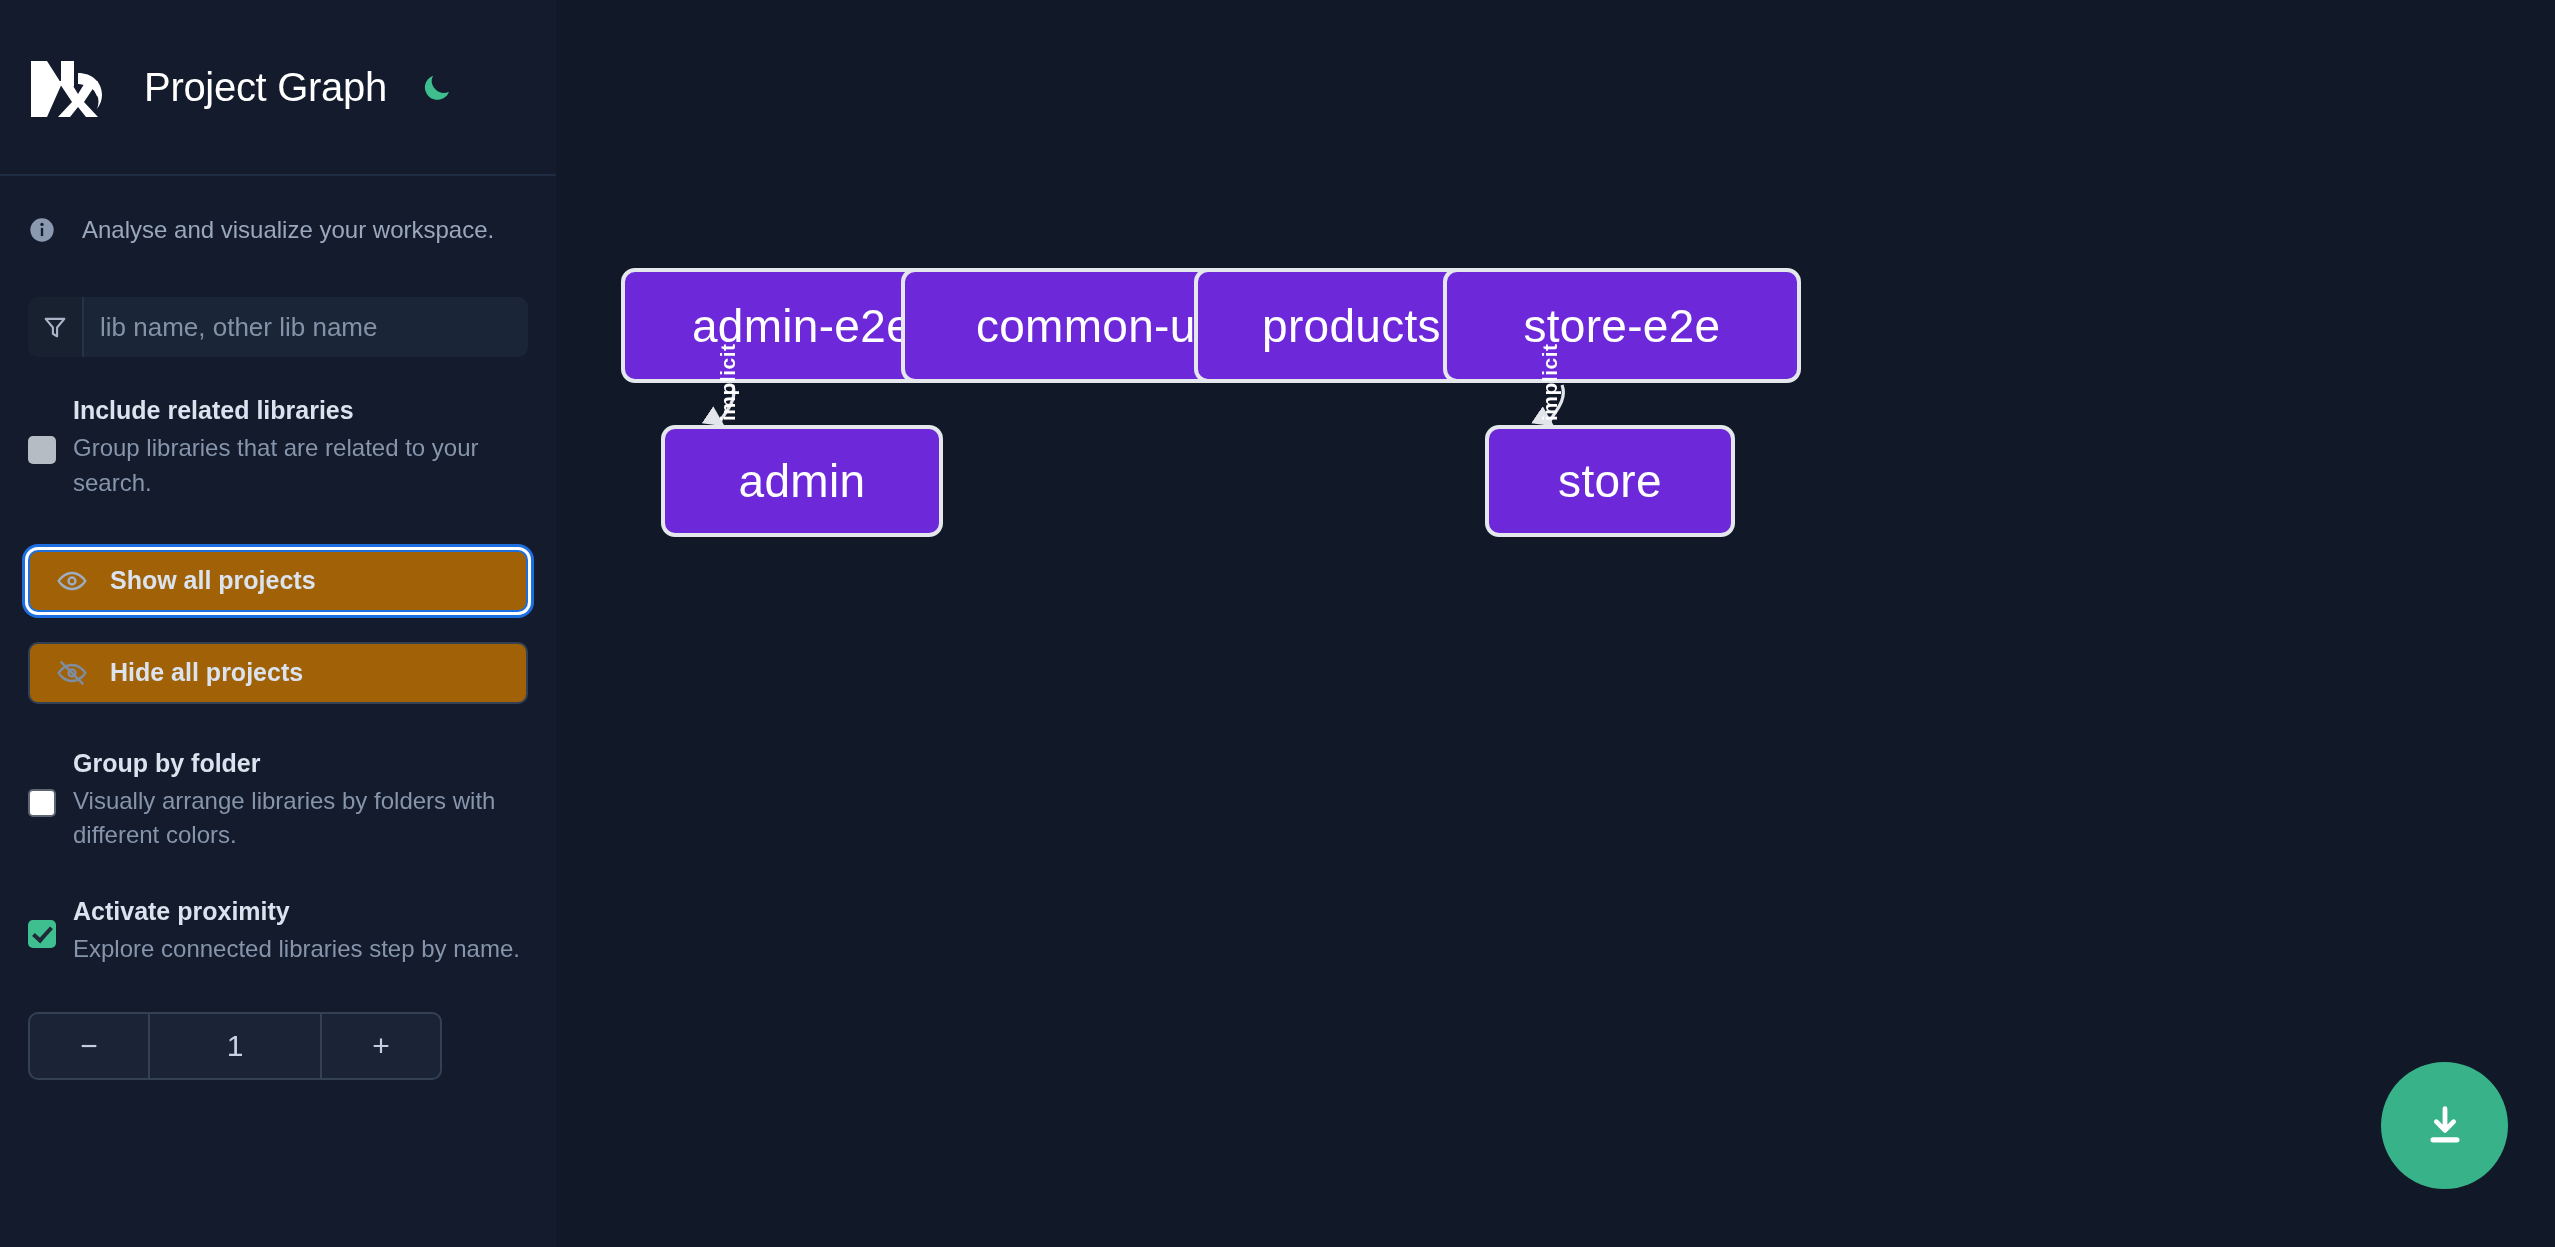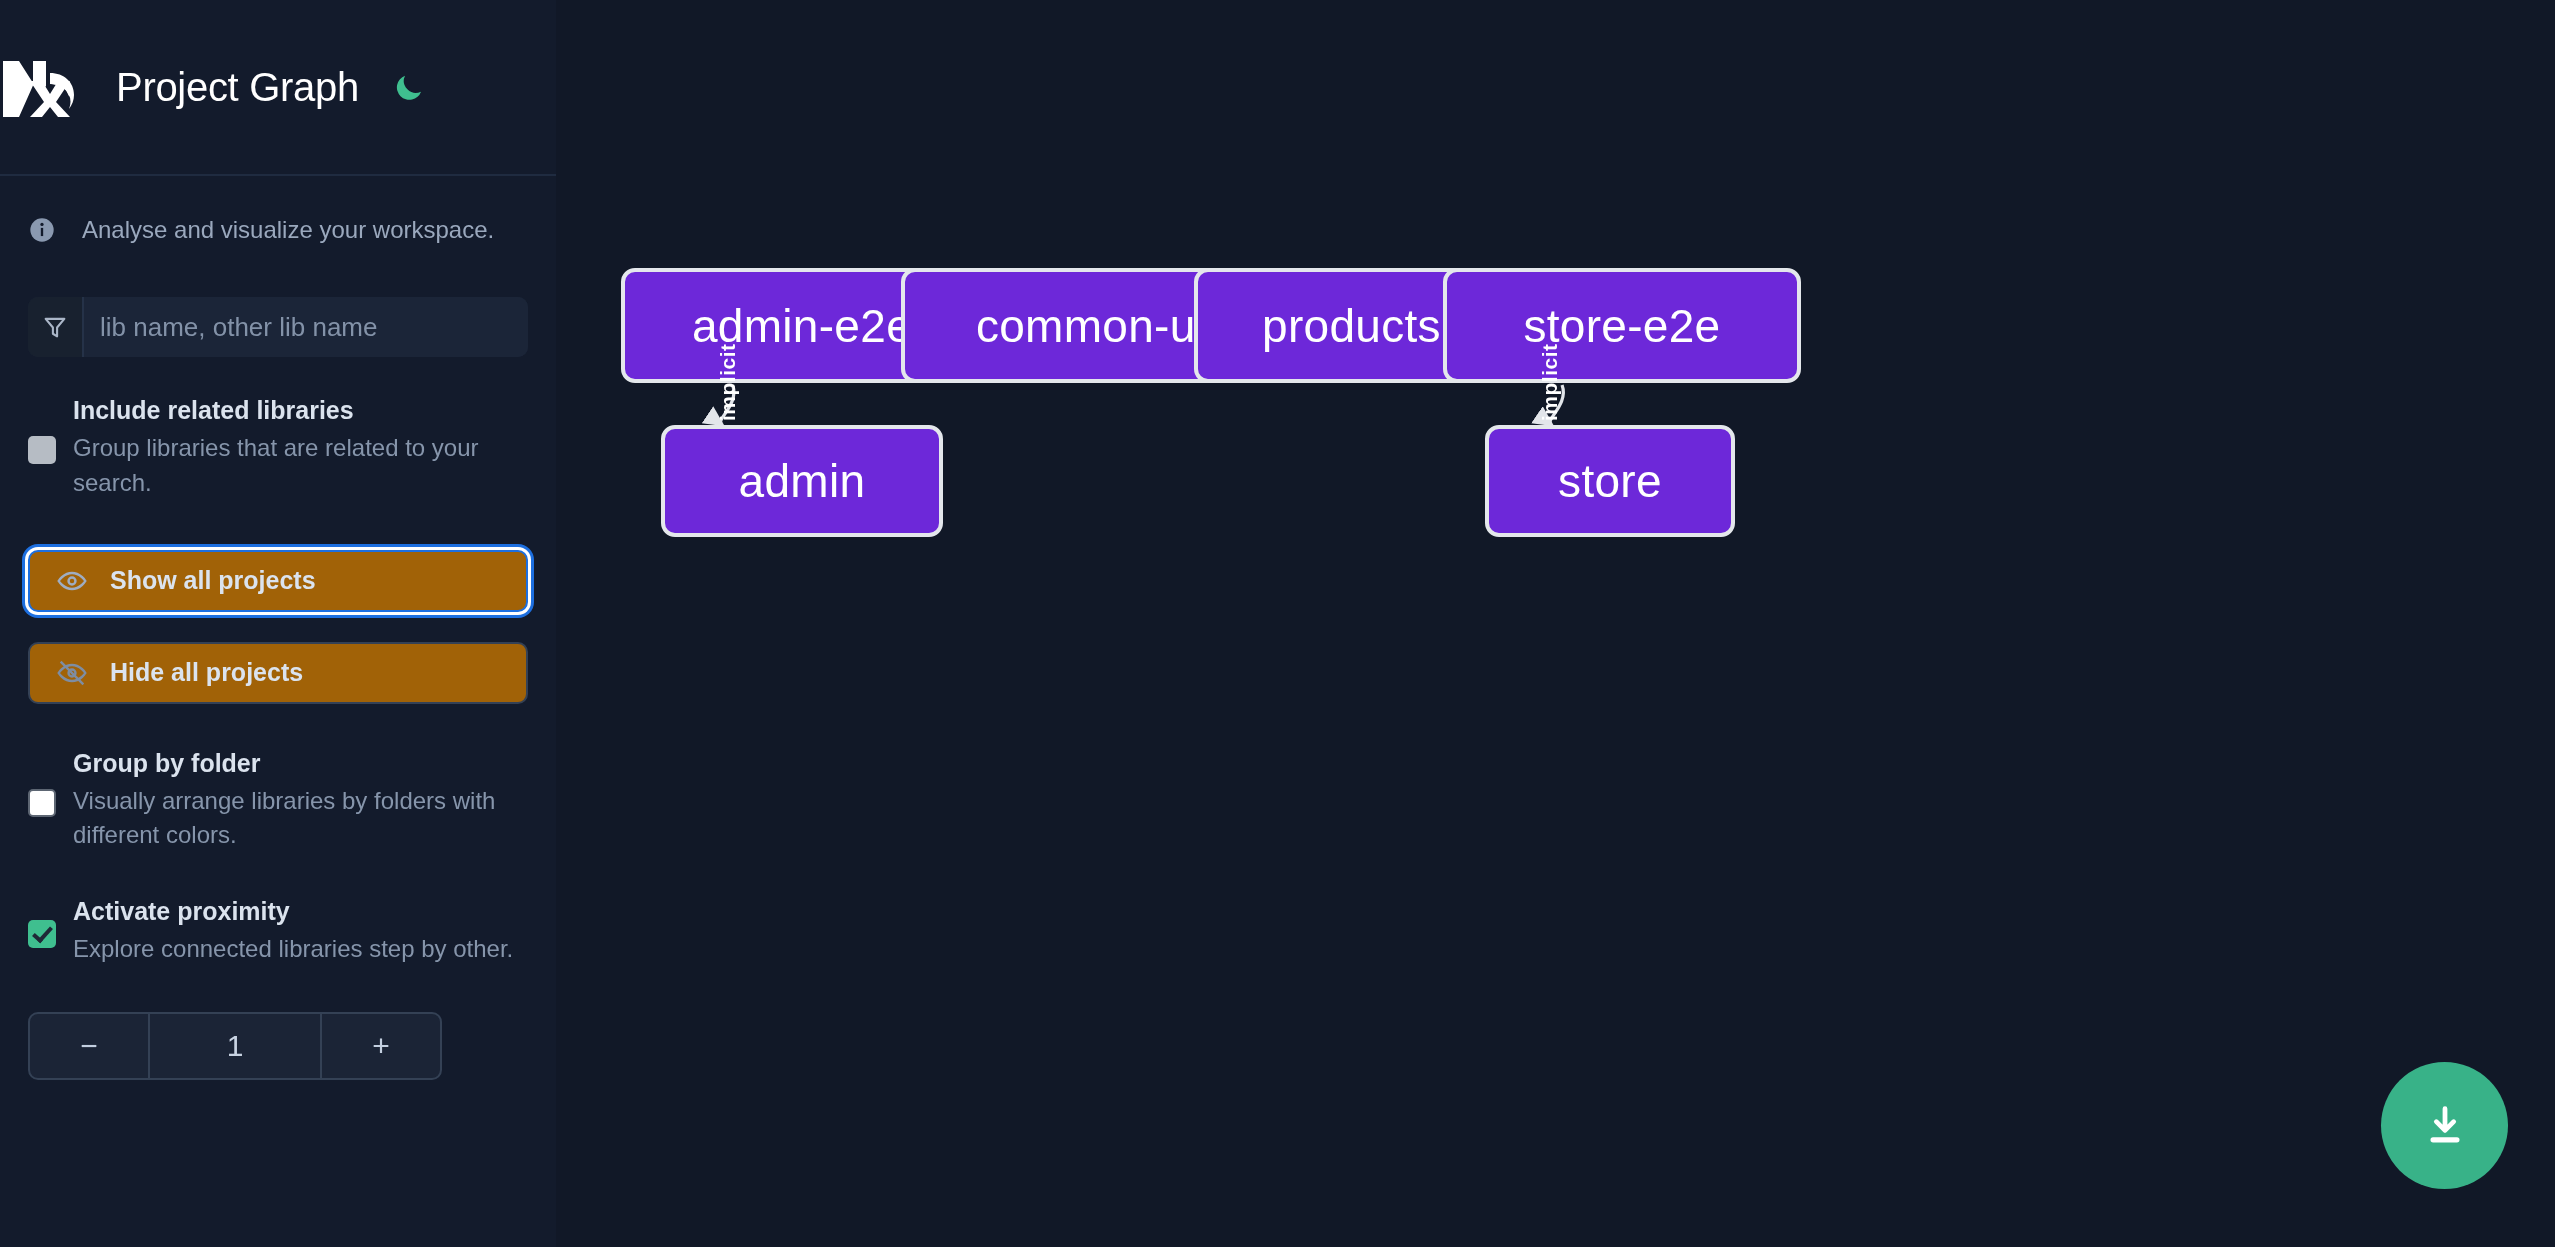--- a/index.html
+++ b/index.html
@@ -29,20 +29,21 @@
     height: 1247px;
     background: #131b2c;
     flex: 0 0 556px;
     overflow: hidden;
   }
   .sidebar-header {
     height: 176px;
     box-sizing: border-box;
     display: flex;
     align-items: center;
+    padding-left: 28px;
     border-bottom: 2px solid #1f2b40;
   }
   .nx-logo {
     width: 92px;
     height: 60px;
     flex: 0 0 auto;
     margin-right: 24px;
   }
   .app-title {
     font-size: 40px;
@@ -346,21 +347,21 @@
         <div class="check-texts">
           <div class="check-label">Group by folder</div>
           <div class="check-desc">Visually arrange libraries by folders with different colors.</div>
         </div>
       </div>
 
       <div class="check-group prox">
         <div class="cbox checked"></div>
         <div class="check-texts">
           <div class="check-label">Activate proximity</div>
-          <div class="check-desc">Explore connected libraries step by other.</div>
+          <div class="check-desc">Explore connected libraries step by name.</div>
         </div>
       </div>
 
       <div class="stepper">
         <div class="stepper-btn minus">−</div>
         <div class="stepper-value">1</div>
         <div class="stepper-btn plus">+</div>
       </div>
 
     </div>

